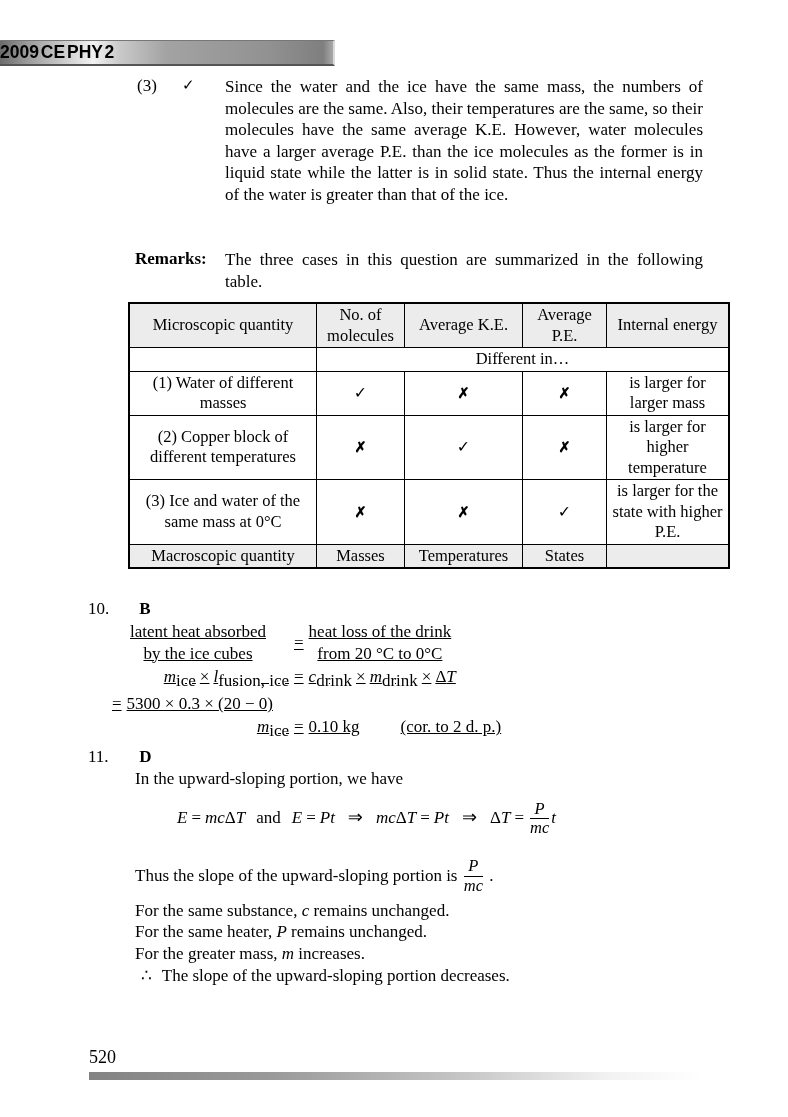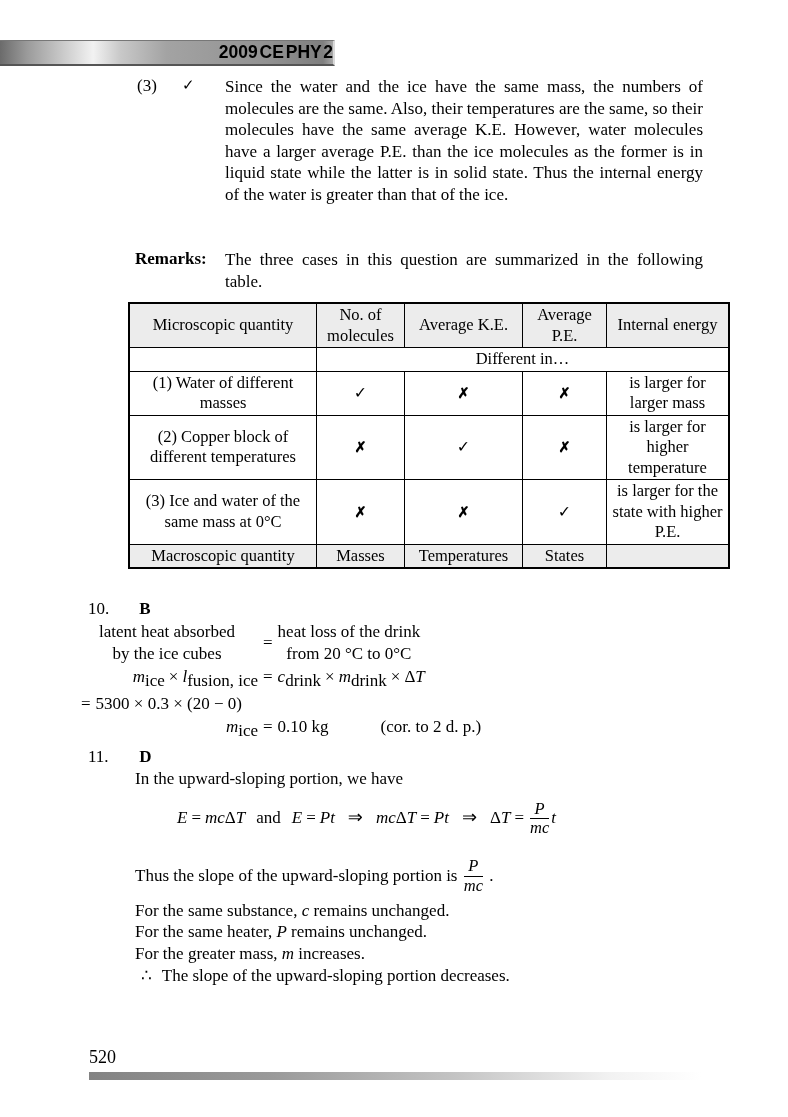--- a/index.html
+++ b/index.html
@@ -5,21 +5,21 @@
   html,body{margin:0;padding:0;background:#fff;}
   #page{
     position:relative;width:788px;height:1117px;background:#ffffff;overflow:hidden;
     font-family:"Liberation Serif", serif;color:#000;font-size:17px;
   }
   
   .header-bar{
     position:absolute;top:40px;left:0;width:333px;height:23px;
     background:linear-gradient(to right,#6b6b6b 0%,#9a9a9a 8%,#f2f2f2 28%,#c9c9c9 36%,#a3a3a3 50%,#9c9c9c 62%,#929292 80%,#7f7f7f 97%,#a9a9a9 100%);
     border-top:1px solid #777;border-bottom:2px solid #555;border-right:2px solid #d9d9d9;
-    display:flex;align-items:center;justify-content:flex-end;
+    display:flex;align-items:center;justify-content:flex-start;
   }
   .header-title{
     font-family:"Liberation Sans", sans-serif;font-weight:bold;font-size:17.5px;
     letter-spacing:0px;word-spacing:-3px;color:#000;
   }
   
   .sol3{position:absolute;top:76px;left:0;width:788px;display:flex;}
   .sol3 .num{width:45px;margin-left:137px;flex:none;}
   .sol3 .tickcol{width:43px;flex:none;font-size:15px;}
   .sol3 .ptext{width:478px;flex:none;text-align:justify;line-height:21.5px;}
@@ -39,33 +39,33 @@
   td.plain{background:#fff;}
   .tickmark{font-size:16px;}
   .crossmark{font-weight:bold;font-size:14.5px;}
   
   .qa{position:absolute;left:0;width:788px;}
   .qhead{padding-left:88px;line-height:21px;}
   .qnum{display:inline-block;min-width:22px;}
   .qans{font-weight:bold;margin-left:25px;}
   
   .eqblock{margin-top:2px;}
-  .eqrow{display:flex;align-items:baseline;padding-left:76px;line-height:23px;}
+  .eqrow{display:flex;align-items:baseline;padding-left:107px;line-height:23px;text-decoration:underline;}
   .eqrow.words{align-items:center;margin-bottom:1px;}
   .eq-lhs{width:182px;flex:none;text-align:right;}
   .eq-mid{flex:none;padding:0 5px;}
   .eq-rhs{flex:none;text-align:left;}
   .stack{display:flex;flex-direction:column;align-items:center;line-height:21.5px;}
   .eq-lhs.stack{align-items:center;}
   .eq-rhs.stack{align-items:center;}
   i{font-family:"Liberation Serif", serif;}
   sub{font-size:17px;font-style:normal;}
   sup{font-size:11.5px;font-style:normal;}
   .op{padding:0 4px;}
-  .note{margin-left:52px;}
+  .note{margin-left:41px;}
   
   .intro{margin-left:135px;line-height:21.5px;margin-top:1px;}
   .deriv{margin-left:177px;margin-top:10px;line-height:26px;height:48px;}
   .gap{margin:0 11px;}
   .arrgap{margin:0 13px;font-size:18px;}
   .frac{display:inline-block;vertical-align:middle;text-align:center;line-height:1.15;font-size:16.5px;margin:0 2px;}
   .fnum{display:block;border-bottom:1.4px solid #000;padding:0 4px;}
   .fden{display:block;}
   .slope-line{margin-left:135px;margin-top:6px;line-height:44px;height:46px;}
   .point{margin-left:135px;line-height:21.5px;}

